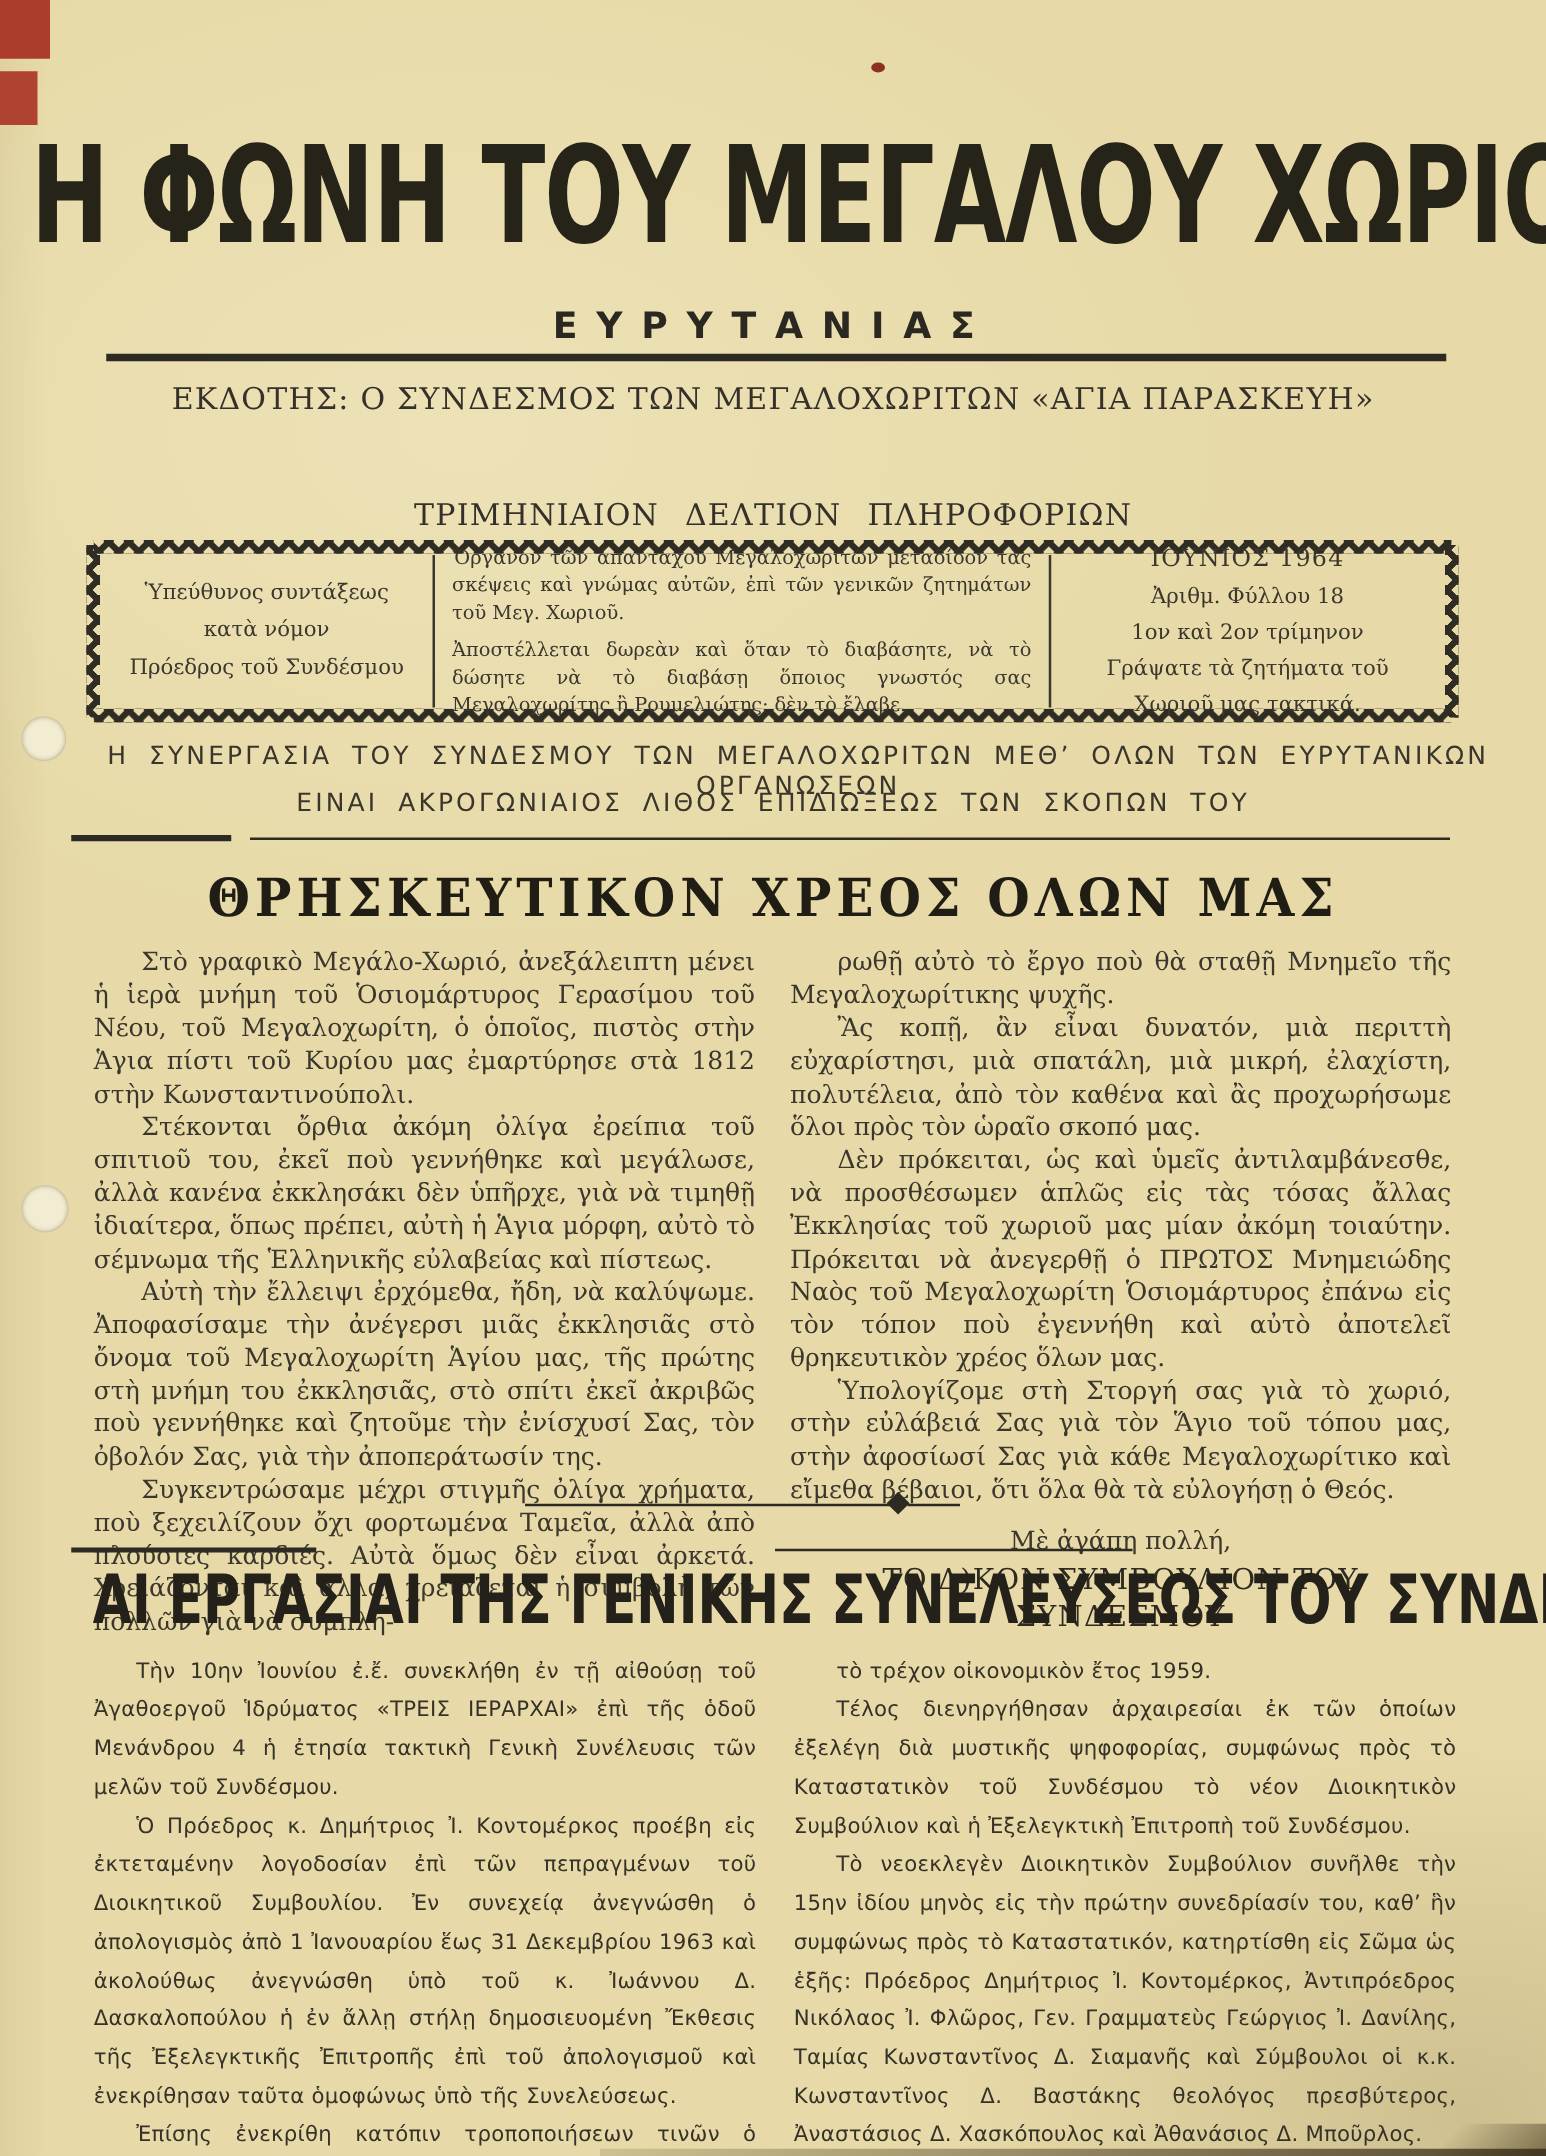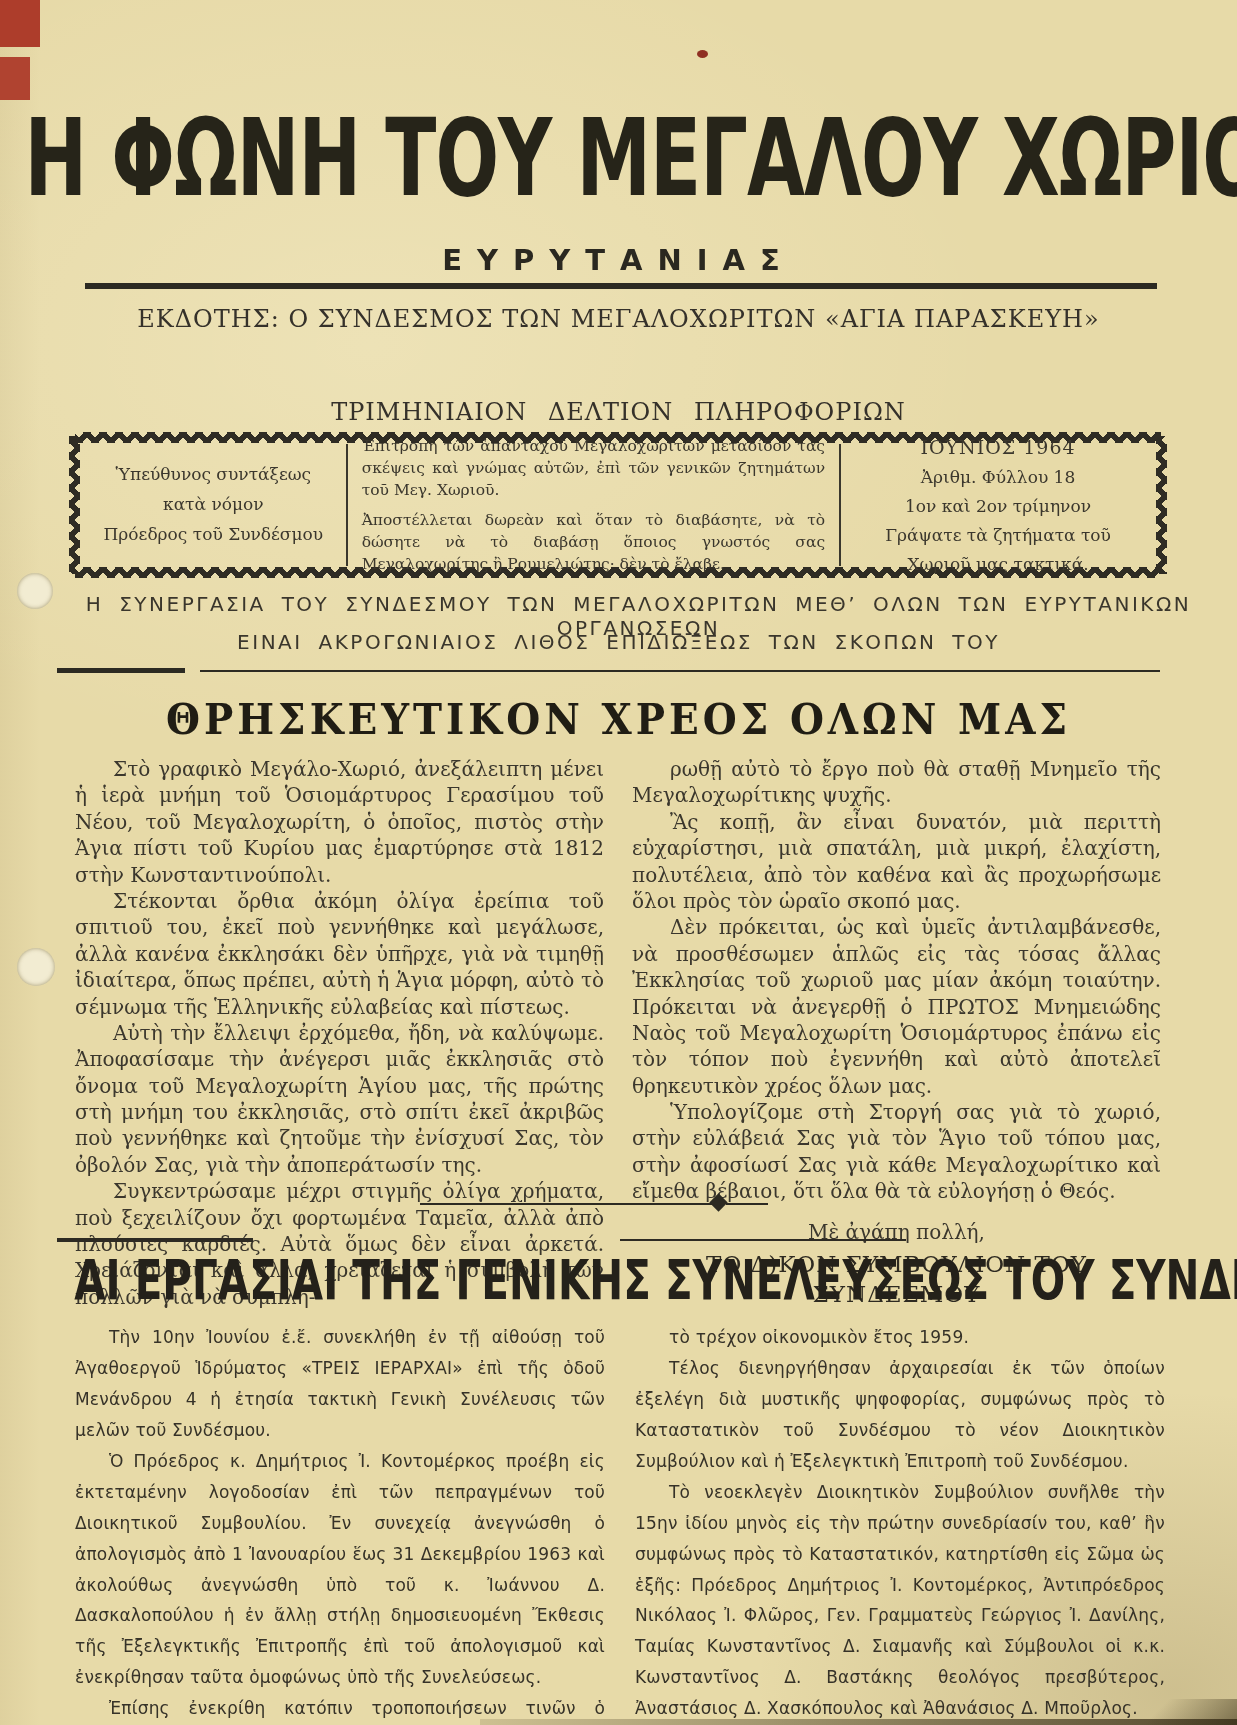--- a/index.html
+++ b/index.html
@@ -131,21 +131,21 @@
     <div class="zzh zz-bottom"></div>
     <div class="zzv zz-left"></div>
     <div class="zzv zz-right"></div>
     <div class="infobox-inner">
       <div class="ib-col ib-left">
         <div>Ὑπεύθυνος συντάξεως</div>
         <div>κατὰ νόμον</div>
         <div>Πρόεδρος τοῦ Συνδέσμου</div>
       </div>
       <div class="ib-col ib-mid">
-        <p>Ἐπιτροπὴ τῶν ἁπανταχοῦ Μεγαλοχωριτῶν μεταδίδον τὰς σκέψεις καὶ γνώμας αὐτῶν, ἐπὶ τῶν γενικῶν ζητημάτων τοῦ Μεγ. Χωριοῦ.</p>
+        <p>Ὄργανον τῶν ἁπανταχοῦ Μεγαλοχωριτῶν μεταδίδον τὰς σκέψεις καὶ γνώμας αὐτῶν, ἐπὶ τῶν γενικῶν ζητημάτων τοῦ Μεγ. Χωριοῦ.</p>
         <p>Ἀποστέλλεται δωρεὰν καὶ ὅταν τὸ διαβάσητε, νὰ τὸ δώσητε νὰ τὸ διαβάσῃ ὅποιος γνωστός σας Μεγαλοχωρίτης ἢ Ρουμελιώτης· δὲν τὸ ἔλαβε.</p>
       </div>
       <div class="ib-col ib-right">
         <div class="l0">ΙΟΥΝΙΟΣ 1964</div>
         <div>Ἀριθμ. Φύλλου 18</div>
         <div>1ον καὶ 2ον τρίμηνον</div>
         <div>Γράψατε τὰ ζητήματα τοῦ Χωριοῦ μας τακτικά.</div>
       </div>
     </div>
   </div>

